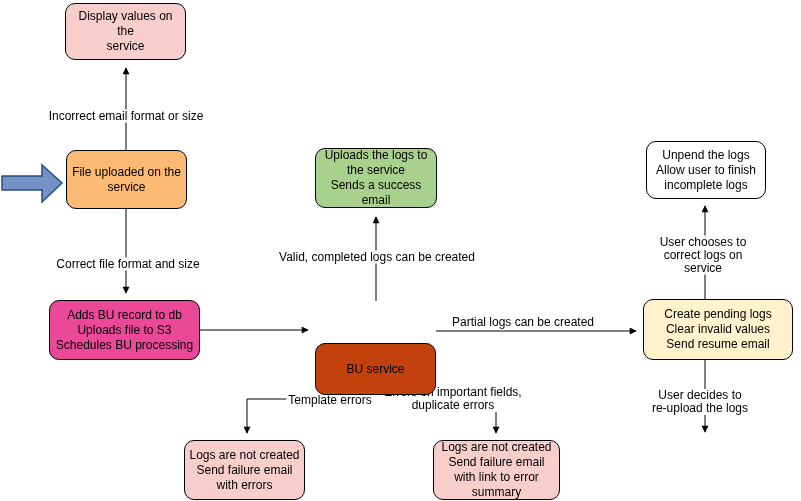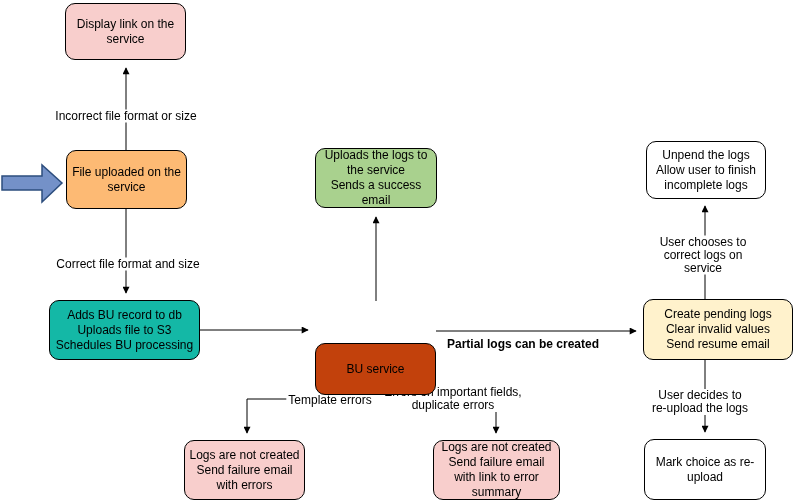--- a/index.html
+++ b/index.html
@@ -59,49 +59,48 @@
       <path d="M376,301 V217" marker-end="url(#arrow)"></path>
       <path d="M436,331 H636" marker-end="url(#arrow)"></path>
       <path d="M345,359 V399 H247 V433" marker-end="url(#arrow)"></path>
       <path d="M404,359 V400 H496 V433" marker-end="url(#arrow)"></path>
       <path d="M705,299 V206" marker-end="url(#arrow)"></path>
       <path d="M705,360 V432" marker-end="url(#arrow)"></path>
     </g>
     <polygon points="2,176 42,176 42,165 62,183 42,202 42,190 2,190" stroke-width="1.5" style="fill: rgb(116, 145, 200); stroke: rgb(45, 78, 126);"></polygon>
   </svg>
 
-  <div class="edge-label" style="left:126px; top:116px;">Incorrect file format or size</div>
+  <div class="edge-label" style="left:126px; top:116px;">Incorrect email format or size</div>
   <div class="edge-label" style="left:128px; top:264px;">Correct file format and size</div>
-  <div class="edge-label" style="left:523px; top:344px;font-weight:bold;">Partial logs can be created</div>
+  <div class="edge-label" style="left:377px; top:257px;">Valid, completed logs can be created</div>
+  <div class="edge-label" style="left:523px; top:322px;">Partial logs can be created</div>
   <div class="edge-label" style="left:330px; top:400px;">Template errors</div>
   <div class="edge-label" style="left:453px; top:399px;">Errors on important fields,
 duplicate errors</div>
   <div class="edge-label" style="left:703px; top:255px;">User chooses to correct logs on service</div>
   <div class="edge-label" style="left:700px; top:402px;text-align:center;">User decides to re-upload the logs</div>
 
-  <div class="node" style="left: 65px; top: 3px; width: 121px; height: 57px; background-color: rgb(248, 206, 204);">Display link on the
+  <div class="node" style="left: 65px; top: 3px; width: 121px; height: 57px; background-color: rgb(248, 206, 204);">Display values on the
 service</div>
   <div class="node" style="left: 66px; top: 150px; width: 121px; height: 59px; background-color: #fdba74;">File uploaded on the
 service</div>
-  <div class="node" style="left: 49px; top: 300px; width: 151px; height: 60px; background-color: #14b8a6;">Adds BU record to db
+  <div class="node" style="left: 49px; top: 300px; width: 151px; height: 60px; background-color: #ec4899;">Adds BU record to db
 Uploads file to S3
 Schedules BU processing</div>
   <div class="node" style="left: 315px; top: 301px; width: 121px; height: 52px; background-color: #c2410c; margin-top: 42px;">BU service</div>
   <div class="node" style="left: 315px; top: 148px; width: 122px; height: 60px; background-color: rgb(169, 209, 142);">Uploads the logs to
 the service
 Sends a success
 email</div>
   <div class="node" style="left: 646px; top: 141px; width: 120px; height: 58px; background-color: rgb(255, 255, 255);">Unpend the logs
 Allow user to finish
 incomplete logs</div>
   <div class="node" style="left: 643px; top: 299px; width: 150px; height: 61px; background-color: rgb(255, 242, 204);">Create pending logs
 Clear invalid values
 Send resume email</div>
-  <div class="node" style="left: 644px; top: 439px; width: 122px; height: 61px; background-color: rgb(255, 255, 255);">Mark choice as re-
-upload</div>
   <div class="node" style="left: 184px; top: 440px; width: 121px; height: 60px; background-color: rgb(248, 206, 204);">Logs are not created
 Send failure email
 with errors</div>
   <div class="node" style="left: 433px; top: 440px; width: 127px; height: 60px; background-color: rgb(248, 206, 204);">Logs are not created
 Send failure email
 with link to error
 summary</div>
 
 </div>
 

